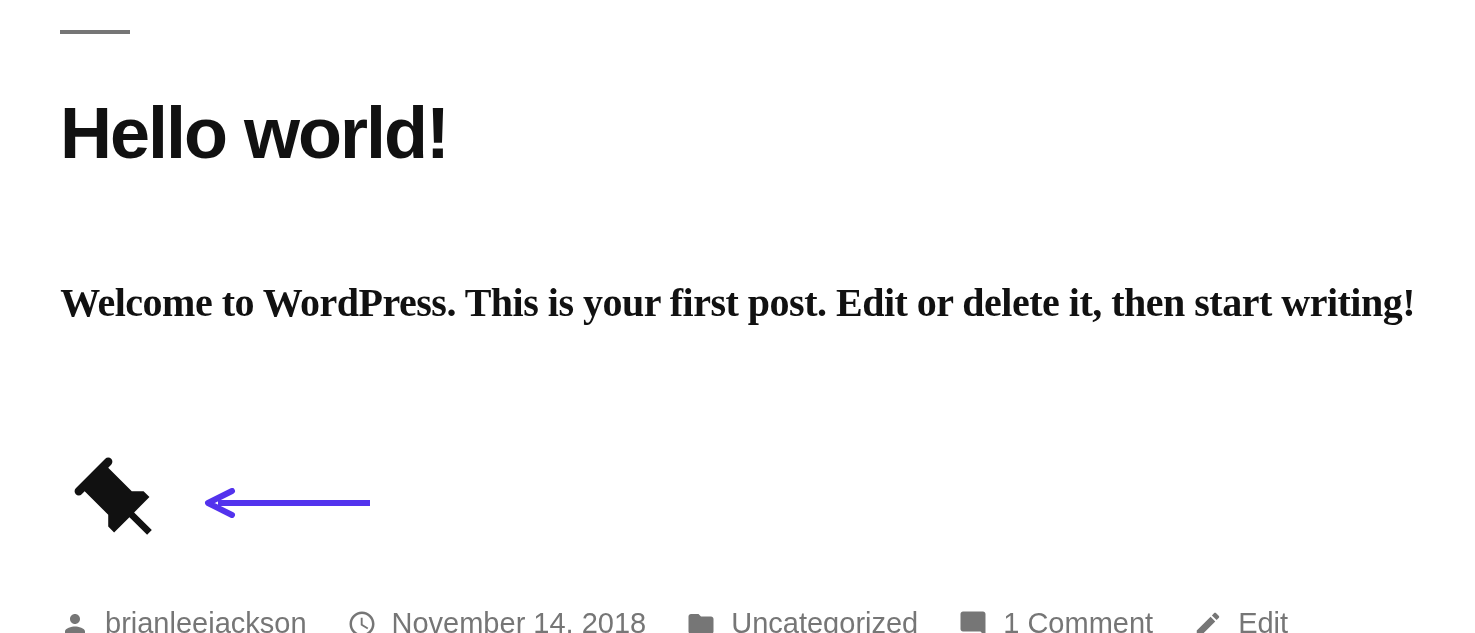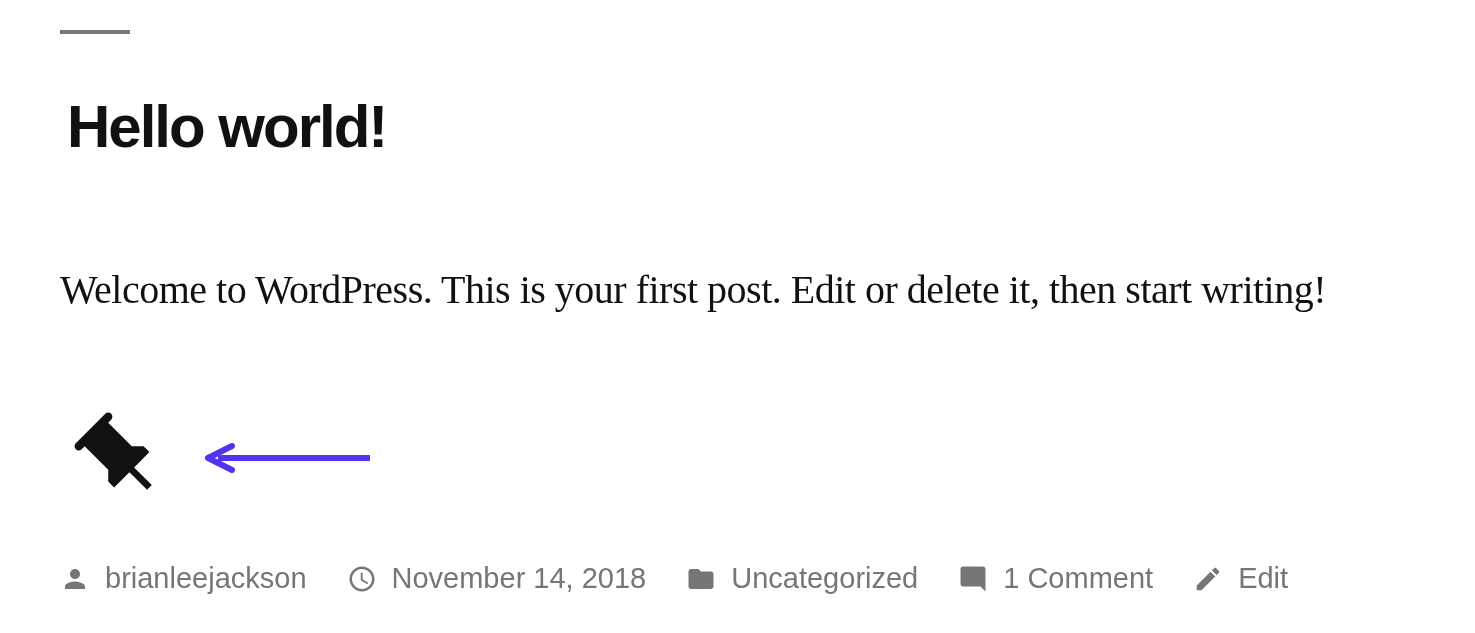--- a/index.html
+++ b/index.html
@@ -14,36 +14,36 @@
     }
     .header-rule {
       width: 70px;
       height: 4px;
       background: #767676;
       margin-bottom: 60px;
       margin-top: 10px;
     }
     .post-title {
       font-family: -apple-system, BlinkMacSystemFont, "Segoe UI", "Helvetica Neue", sans-serif;
-      font-size: 60px;
+      font-size: 72px;
       font-weight: 800;
       letter-spacing: -2px;
       color: #111111;
       margin-bottom: 100px;
       line-height: 1.1;
-      margin-left: 7px;
     }
     .post-content {
       font-family: Georgia, "Hoefler Text", "Times New Roman", serif;
       font-size: 40px;
-      font-weight: 400;
+      font-weight: 700;
       color: #111111;
       line-height: 1.5;
-      margin-bottom: 88px;
+      margin-bottom: 120px;
       letter-spacing: -0.5px;
+      text-align: right;
     }
     .sticky-indicator {
       display: flex;
       align-items: center;
       gap: 30px;
       margin-bottom: 50px;
       margin-left: 10px;
     }
     .pushpin-icon svg {
       width: 100px;

